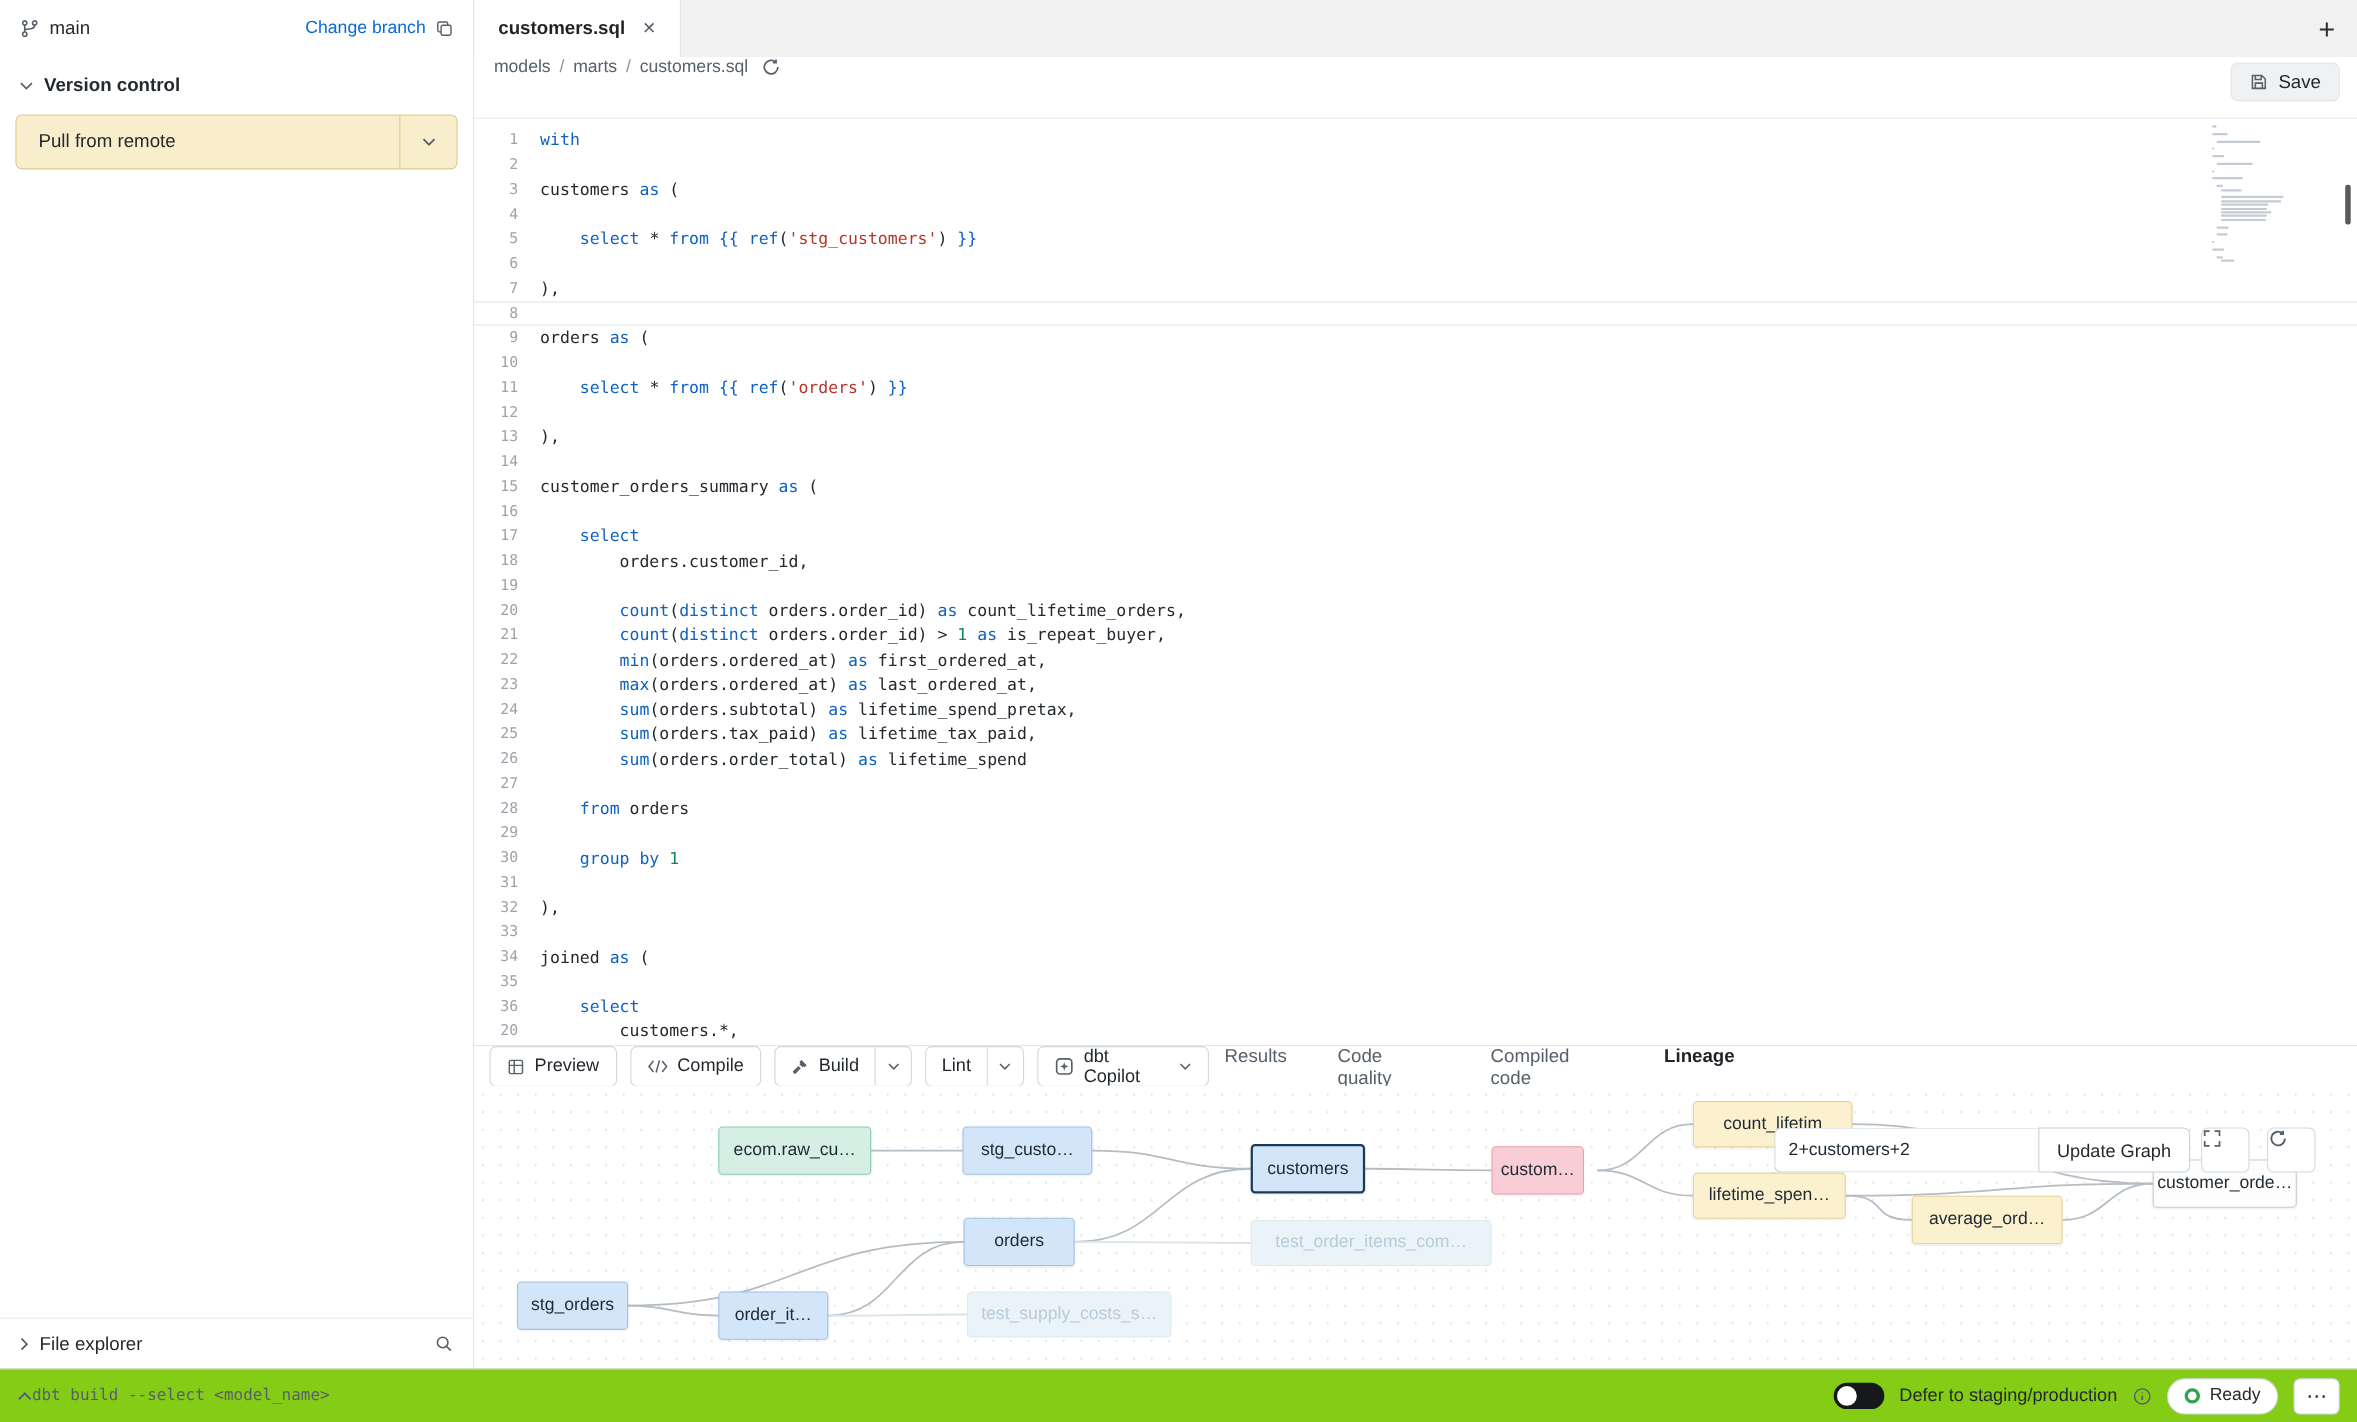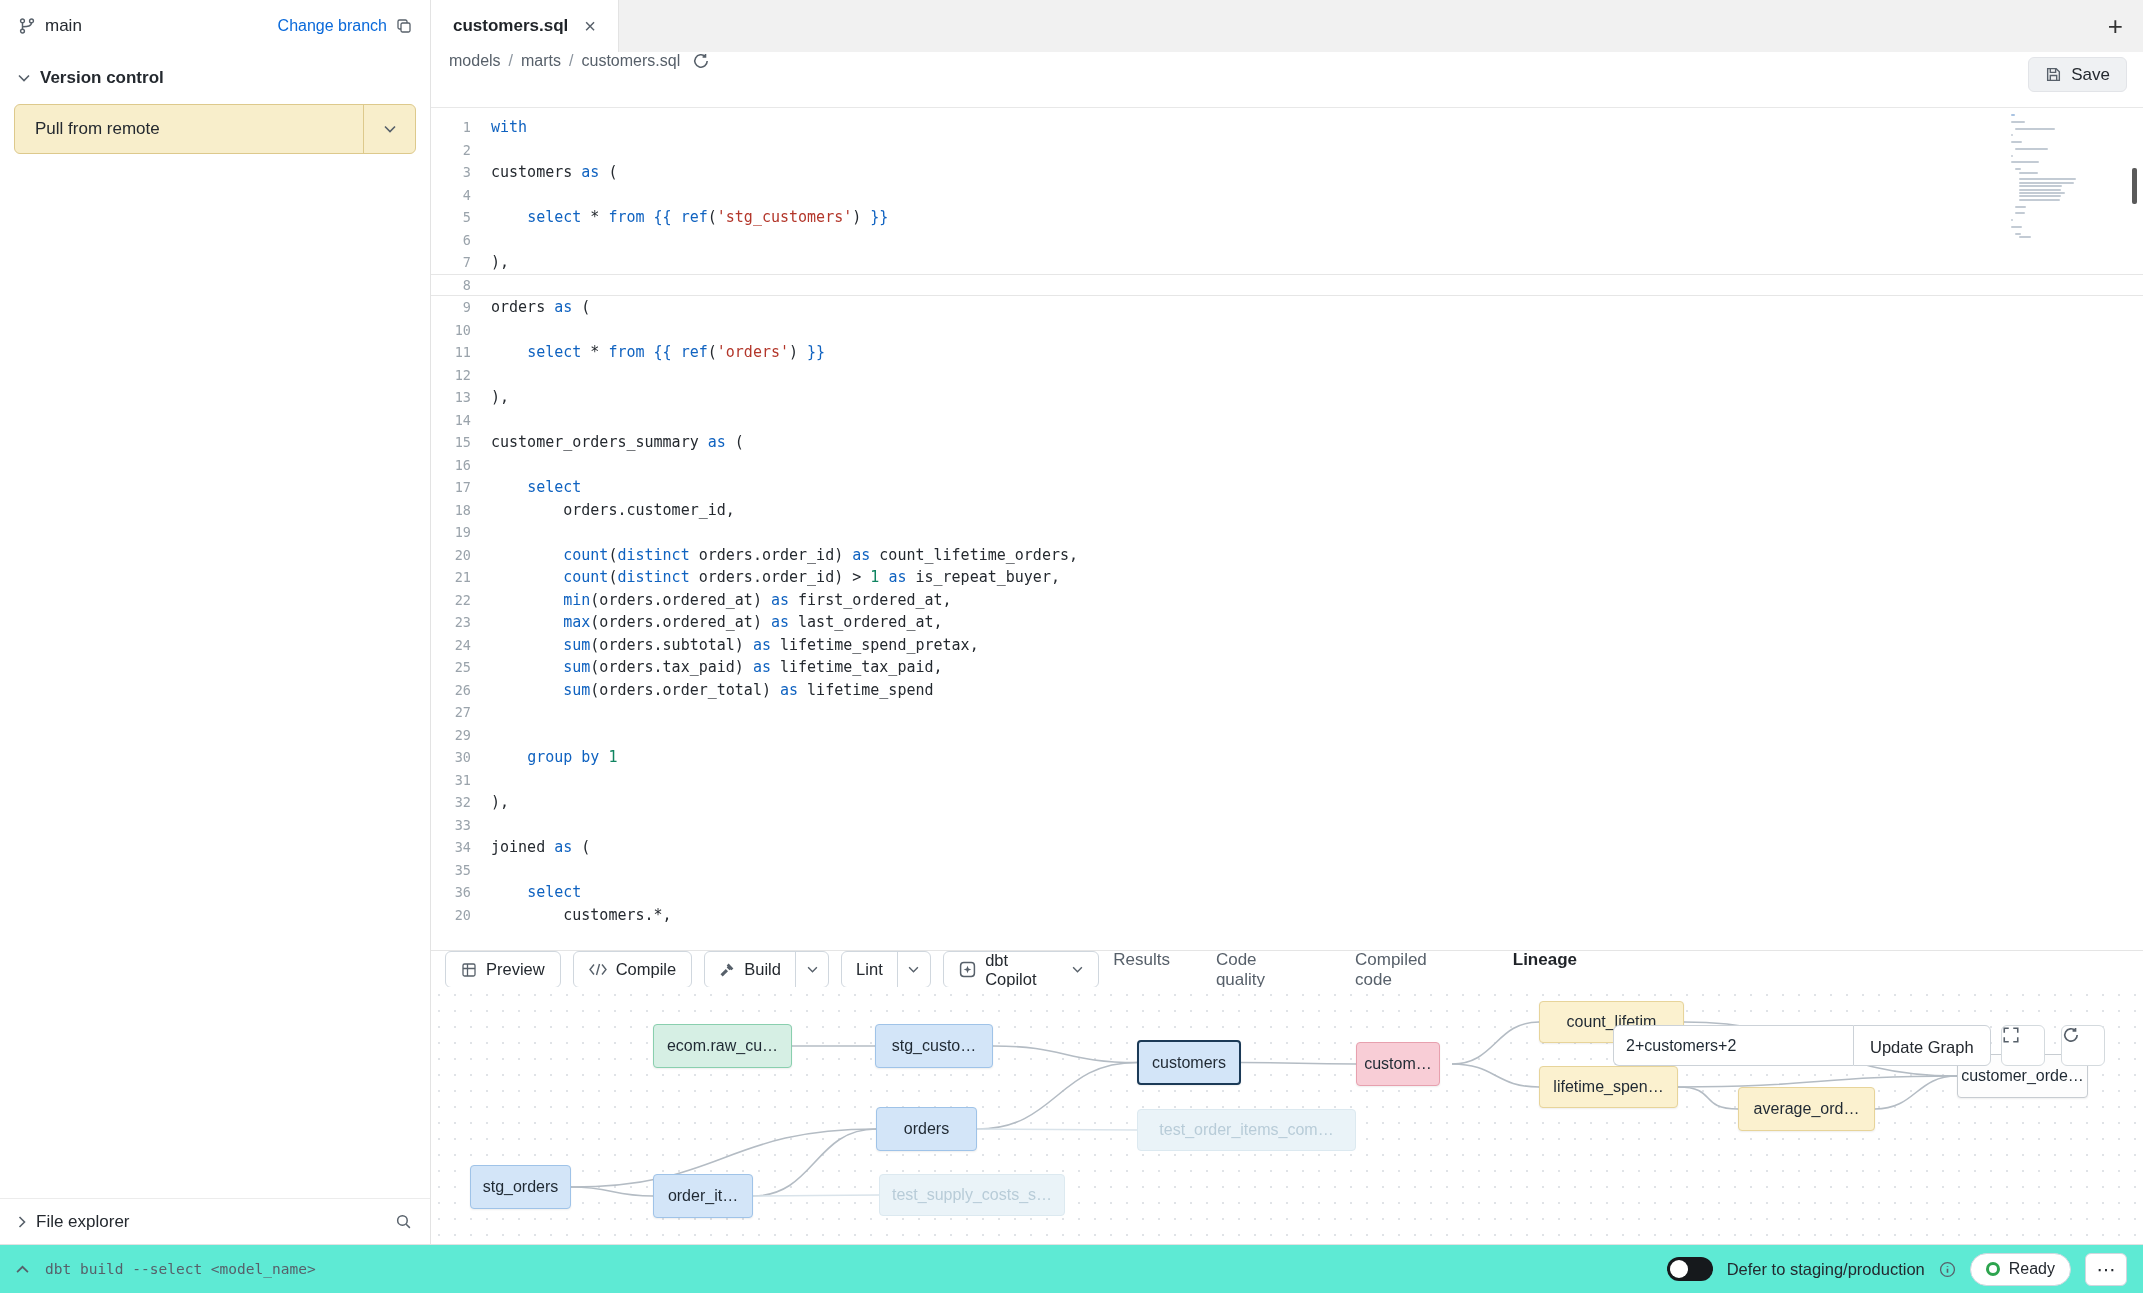--- a/index.html
+++ b/index.html
@@ -95,21 +95,21 @@
   .lin-search{width:240px;height:41px;border:1px solid #ccd2d8;border-right:none;border-radius:6px 0 0 6px;
               padding:0 12px;font-size:16px;color:#1f2933;font-family:"Liberation Sans",sans-serif;outline:none;}
   .lin-update{height:41px;padding:12px 16px;border:1px solid #ccd2d8;border-radius:0 6px 6px 0;background:#fff;
               font-size:16.5px;color:#24292f;cursor:pointer;}
   .lin-iconbtn{position:absolute;top:38px;width:44px;height:41px;background:#fff;border:1px solid #d4dade;
                border-radius:6px;display:flex;align-items:center;justify-content:center;color:#57606a;
                cursor:pointer;z-index:5;}
 
   
   .statusbar{position:absolute;left:0;right:0;bottom:0;height:49px;border-top:1px solid #e2e2e2;
-             background:#5eead4;display:flex;align-items:center;padding:0 16px;gap:16px;}
+             background:#84cc16;display:flex;align-items:center;padding:0 16px;gap:0;}
   .cmd{font-family:"DejaVu Sans Mono", monospace;font-size:14.5px;color:#57606a;}
   .right-group{margin-left:auto;display:flex;align-items:center;gap:14px;}
   .toggle{width:46px;height:24px;border-radius:12px;background:#16191c;position:relative;cursor:pointer;}
   .toggle .knob{position:absolute;left:3px;top:3px;width:18px;height:18px;border-radius:50%;background:#fff;}
   .defer-label{font-size:16.5px;color:#24292f;}
   .ready-pill{display:flex;align-items:center;gap:9px;height:33px;padding:0 15px;border:1px solid #d0d7de;
               border-radius:17px;background:#fff;font-size:16px;color:#24292f;cursor:pointer;}
   .ready-dot{width:14px;height:14px;border-radius:50%;border:3px solid #2da44e;}
   .more-btn{width:42px;height:33px;border:1px solid #d0d7de;border-radius:6px;background:#fff;
             display:flex;align-items:center;justify-content:center;font-size:19px;color:#24292f;cursor:pointer;}
@@ -311,20 +311,24 @@
             <span class="ln">25</span>
             <span class="lc"><span class="tok-p">        </span><span class="tok-k">sum</span><span class="tok-p">(orders.tax_paid) </span><span class="tok-k">as</span><span class="tok-p"> lifetime_tax_paid,</span></span>
           </div>
           <div class="code-row">
             <span class="ln">26</span>
             <span class="lc"><span class="tok-p">        </span><span class="tok-k">sum</span><span class="tok-p">(orders.order_total) </span><span class="tok-k">as</span><span class="tok-p"> lifetime_spend</span></span>
           </div>
           <div class="code-row">
             <span class="ln">27</span>
             <span class="lc"></span>
+          </div>
+          <div class="code-row">
+            <span class="ln">28</span>
+            <span class="lc"><span class="tok-p">    </span><span class="tok-k">from</span><span class="tok-p"> orders</span></span>
           </div>
           <div class="code-row">
             <span class="ln">29</span>
             <span class="lc"></span>
           </div>
           <div class="code-row">
             <span class="ln">30</span>
             <span class="lc"><span class="tok-p">    </span><span class="tok-k">group by</span><span class="tok-p"> </span><span class="tok-n">1</span></span>
           </div>
           <div class="code-row">

